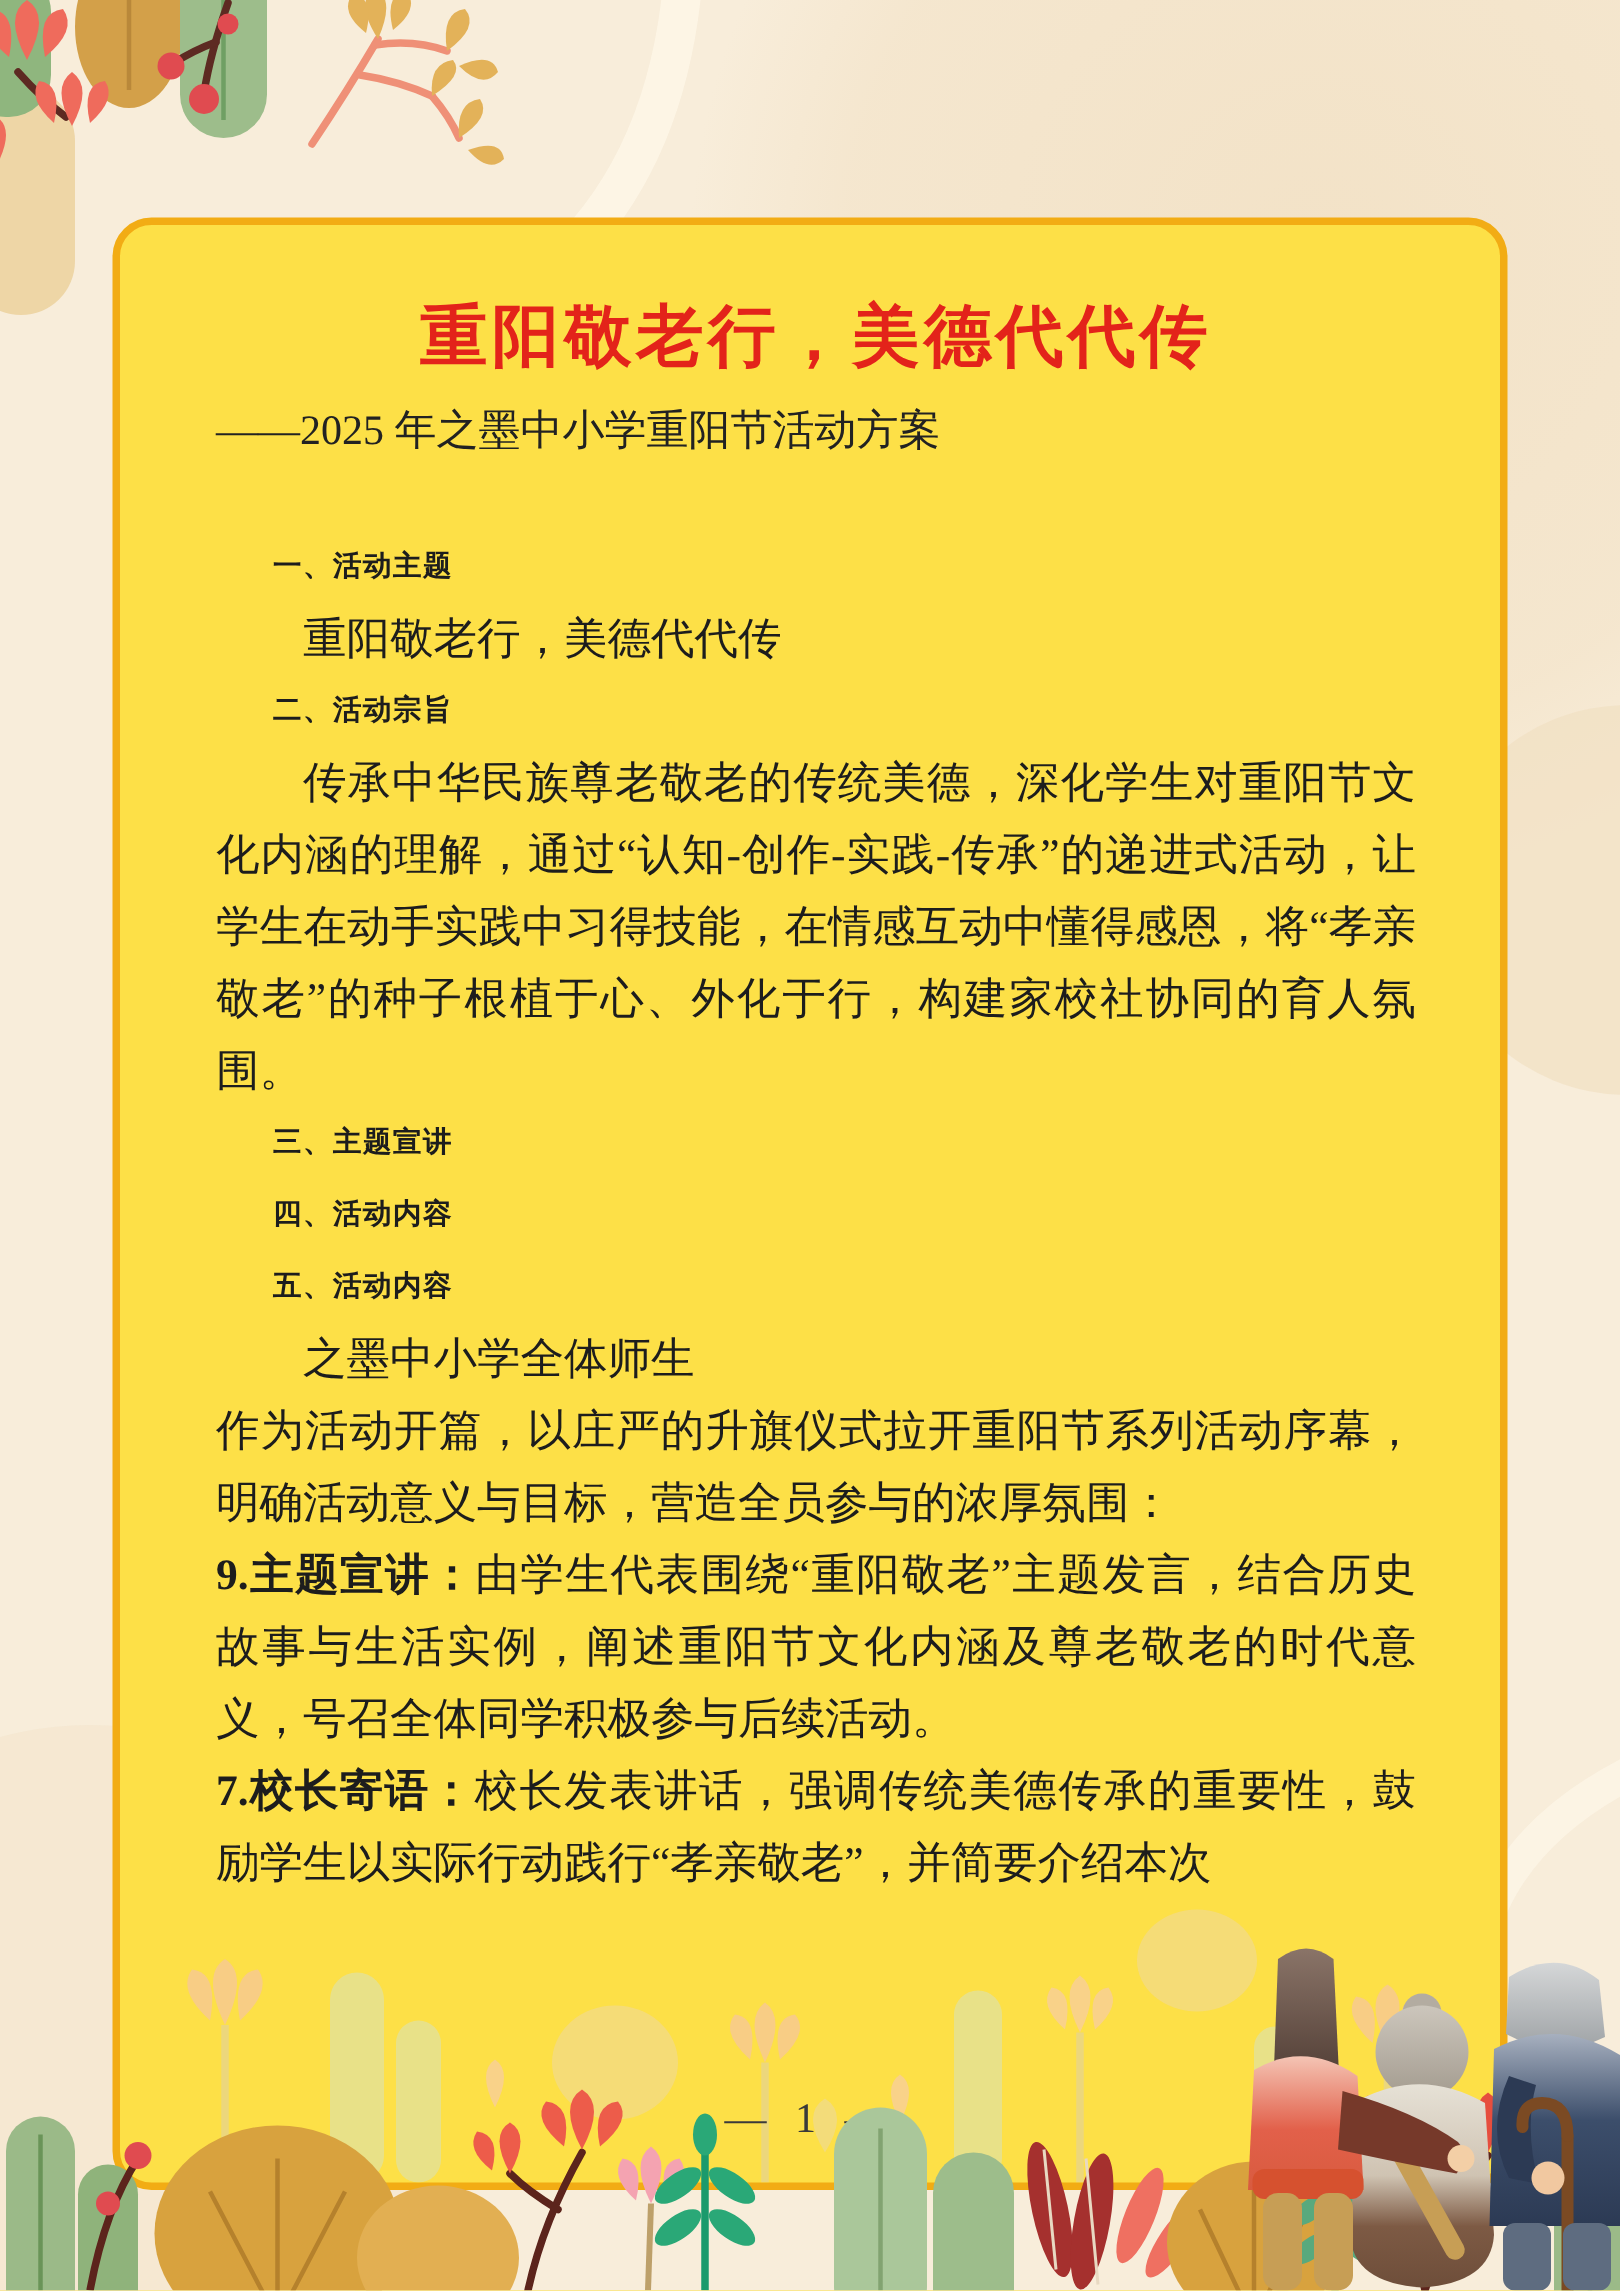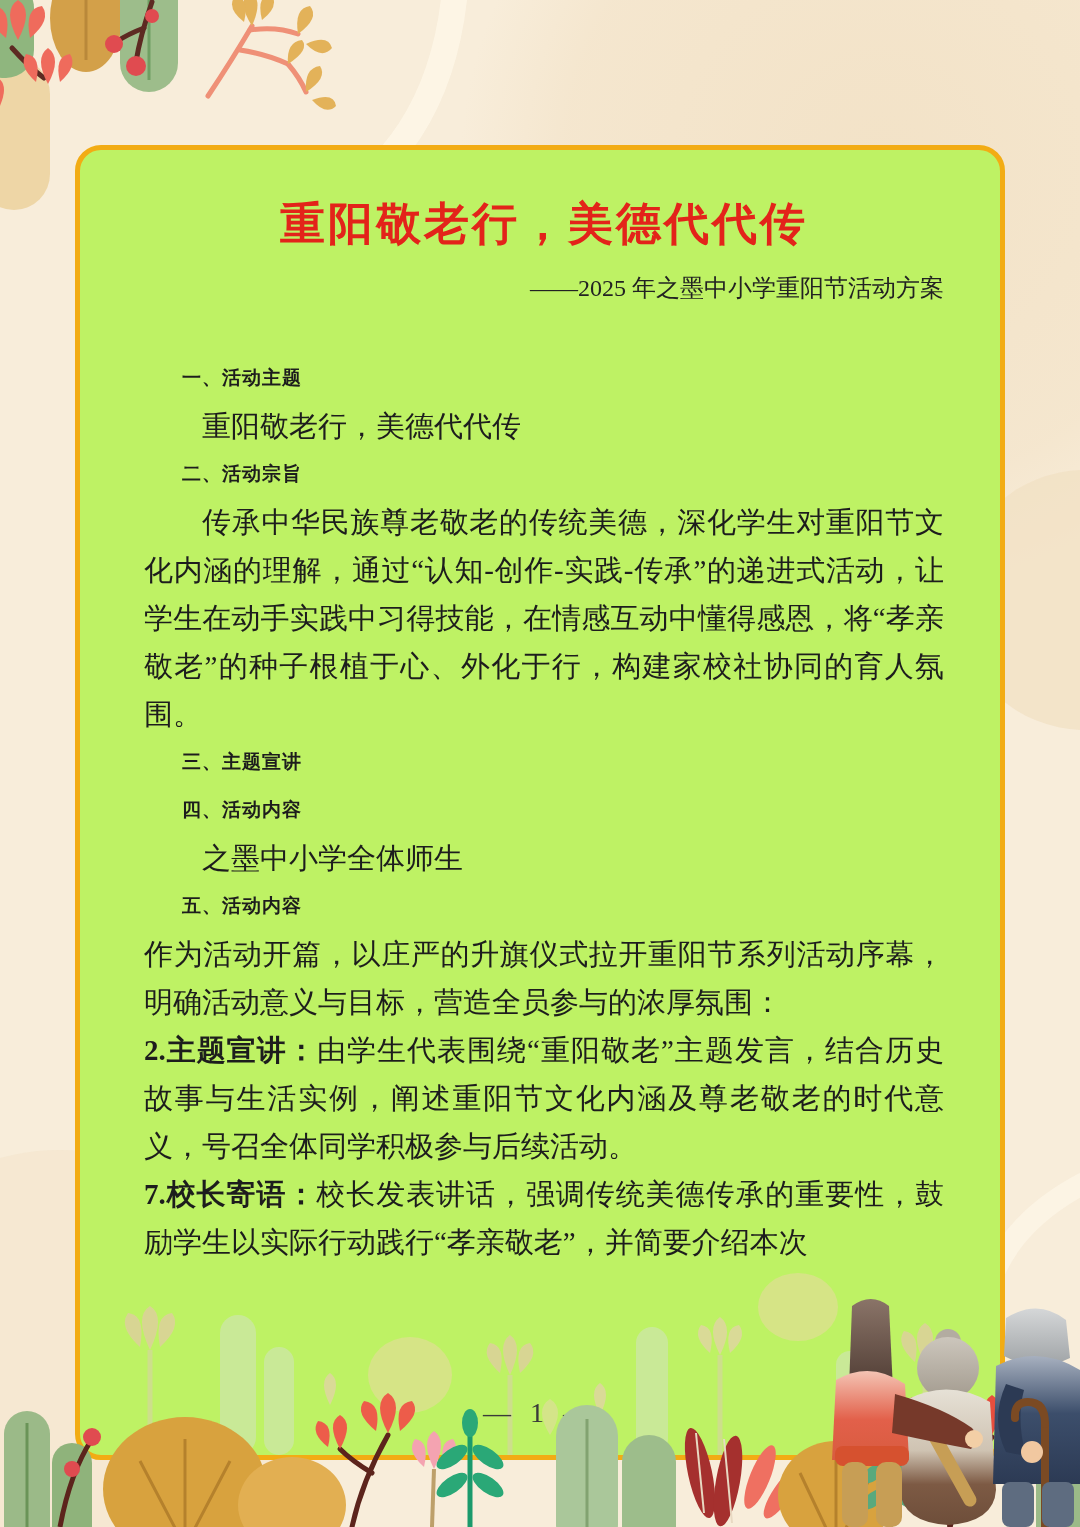--- a/index.html
+++ b/index.html
@@ -3,28 +3,28 @@
 <meta charset="utf-8">
 <style>
   html,body{margin:0;padding:0;}
   body{width:1080px;height:1527px;overflow:hidden;position:relative;
        background:#f8edda;font-family:"Liberation Serif",serif;}
   .stage{position:absolute;inset:0;width:1080px;height:1527px;}
   svg{display:block;}
   .bg-layer{position:absolute;inset:0;z-index:0;}
   
   .card{position:absolute;left:75px;top:145px;width:930px;height:1315px;
-        box-sizing:border-box;background:#bef264;border:5px solid #f2ac14;
+        box-sizing:border-box;background:#fde047;border:5px solid #f2ac14;
         border-radius:26px;z-index:2;}
   .watermark{position:absolute;left:0;bottom:0;width:100%;height:200px;
              z-index:0;pointer-events:none;}
   .content{position:absolute;left:64px;right:56px;top:44px;z-index:1;}
   .doc-title{margin:0 0 10px 0;text-align:center;font-size:45px;line-height:60px;
              font-weight:700;letter-spacing:3px;color:#e3231a;}
-  .doc-subtitle{margin:0 0 42px 0;text-align:right;font-size:24px;line-height:48px;
+  .doc-subtitle{margin:0 0 42px 0;text-align:left;font-size:28px;line-height:48px;
                 color:#222;font-family:Liberation Serif, serif;}
   .ln{margin:0;font-size:29px;line-height:48px;color:#1d1d1d;text-align:justify;}
   .ln.heading{font-family:"Liberation Sans",sans-serif;font-weight:700;
               font-size:19px;text-indent:2em;text-align:left;letter-spacing:1px;}
   .ln.subheading{font-weight:700;text-indent:2em;letter-spacing:0.5px;}
   .ln.indent{text-indent:2em;}
   .ln .lbl{font-weight:700;}
   .pagenum{position:absolute;left:0;right:0;bottom:26px;text-align:center;
            font-size:28px;color:#3a3a3a;letter-spacing:6px;z-index:1;}
   .deco-top{position:absolute;left:0;top:0;z-index:3;}
@@ -97,24 +97,24 @@
     <div class="content">
       <h1 class="doc-title">重阳敬老行，美德代代传</h1>
       <div class="doc-subtitle">——2025 年之墨中小学重阳节活动方案</div>
       <div>
           <p class="ln heading">一、活动主题</p>
           <p class="ln body indent">重阳敬老行，美德代代传</p>
           <p class="ln heading">二、活动宗旨</p>
           <p class="ln body indent">传承中华民族尊老敬老的传统美德，深化学生对重阳节文化内涵的理解，通过“认知-创作-实践-传承”的递进式活动，让学生在动手实践中习得技能，在情感互动中懂得感恩，将“孝亲敬老”的种子根植于心、外化于行，构建家校社协同的育人氛围。</p>
           <p class="ln heading">三、主题宣讲</p>
           <p class="ln heading">四、活动内容</p>
+          <p class="ln heading">五、活动内容</p>
           <p class="ln body indent">之墨中小学全体师生</p>
-          <p class="ln heading">五、活动内容</p>
           <p class="ln body">作为活动开篇，以庄严的升旗仪式拉开重阳节系列活动序幕，明确活动意义与目标，营造全员参与的浓厚氛围：</p>
-          <p class="ln item"><span class="lbl">2.主题宣讲：</span>由学生代表围绕“重阳敬老”主题发言，结合历史故事与生活实例，阐述重阳节文化内涵及尊老敬老的时代意义，号召全体同学积极参与后续活动。</p>
+          <p class="ln item"><span class="lbl">9.主题宣讲：</span>由学生代表围绕“重阳敬老”主题发言，结合历史故事与生活实例，阐述重阳节文化内涵及尊老敬老的时代意义，号召全体同学积极参与后续活动。</p>
           <p class="ln item"><span class="lbl">7.校长寄语：</span>校长发表讲话，强调传统美德传承的重要性，鼓励学生以实际行动践行“孝亲敬老”，并简要介绍本次</p>
         </div>
     </div>
 
     <div class="pagenum">— 1 —</div>
   </div>
 
   <svg class="deco-top" width="350" height="120" viewBox="0 0 350 120">
     <rect x="-24" y="-20" width="58" height="98" rx="28" fill="#8fb67e"></rect>
     <ellipse cx="86" cy="18" rx="36" ry="54" fill="#d3a049"></ellipse>

